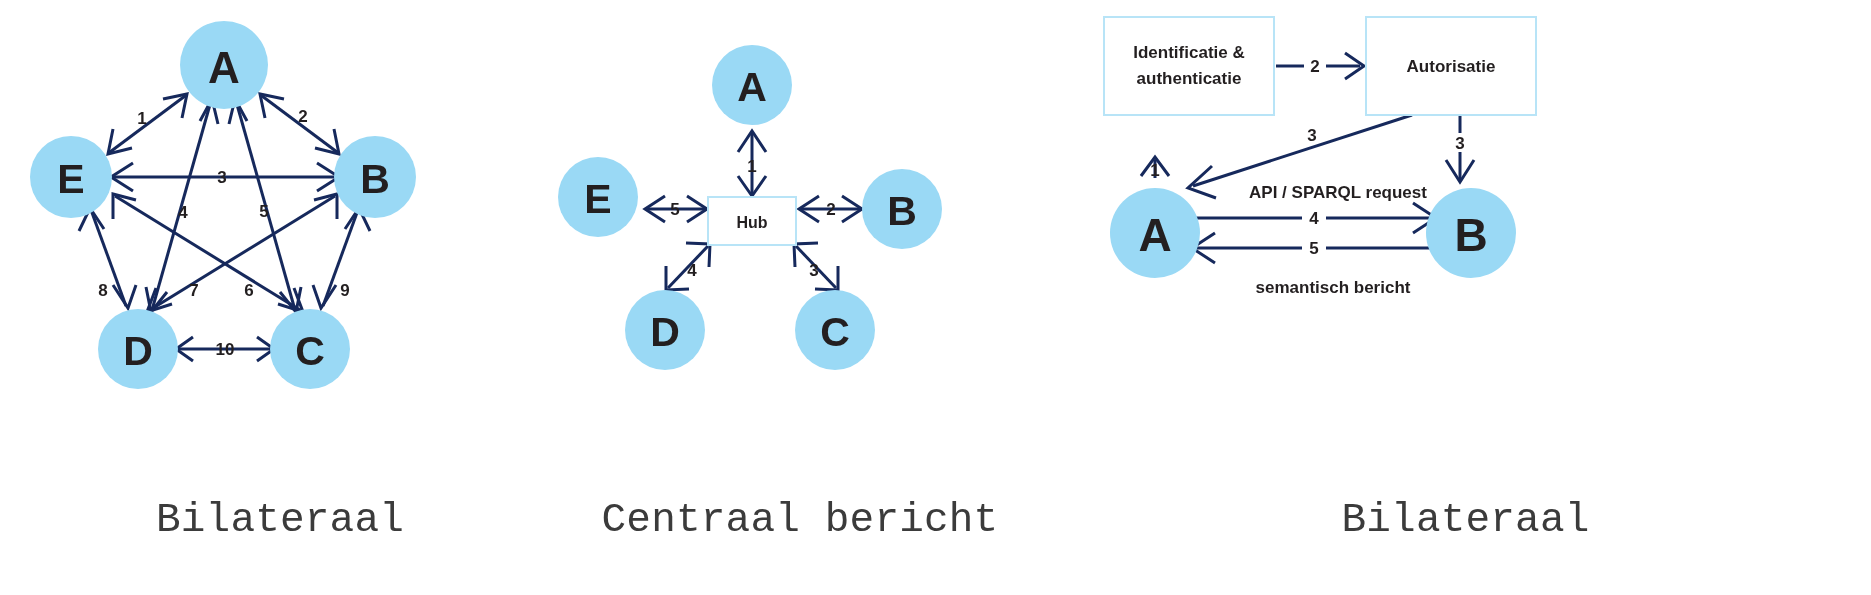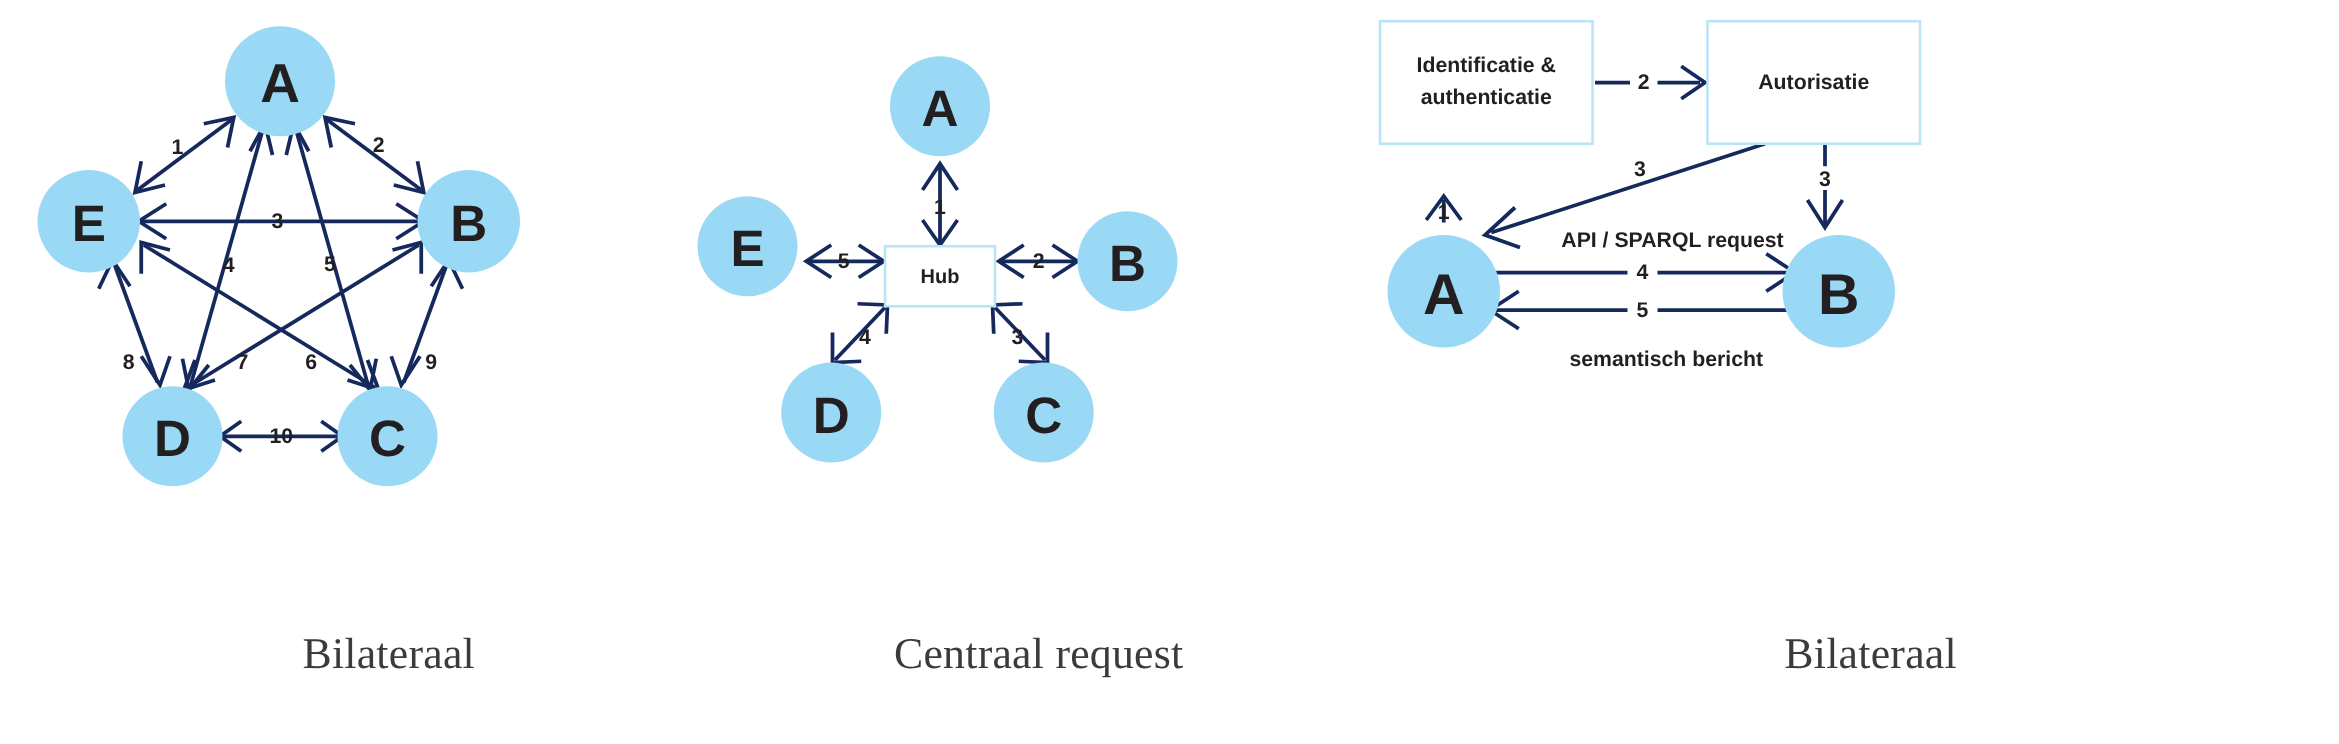--- a/index.html
+++ b/index.html
@@ -25,26 +25,25 @@
   }
   #panel-bilateraal { left: 0px;    width: 560px; }
   #panel-centraal   { left: 520px;  width: 560px; }
   #panel-federatief { left: 1060px; width: 811px; }
 
   .caption {
     position: absolute;
     bottom: 52px;
     width: 100%;
     text-align: center;
-    font-family: Liberation Serif, serif;
-    font-size: 35px;
+    font-family: Liberation Mono, monospace;
+    font-size: 41px;
     font-weight: 400;
     color: #3b3b3b;
     letter-spacing: 0.2px;
-    margin-left: 31px;
   }
   svg { display: block; }
   .node-circle { fill: #9ad9f5; }
   .node-label {
     font-family: "Liberation Sans", sans-serif;
     font-weight: bold;
     fill: #231f20;
     text-anchor: middle;
     dominant-baseline: central;
   }
@@ -262,21 +261,21 @@
       </g>
       <g>
         <circle class="node-circle" cx="145" cy="330" r="40"></circle>
         <text class="node-label" x="145" y="332" font-size="41">D</text>
       </g>
       <g>
         <circle class="node-circle" cx="78" cy="197" r="40"></circle>
         <text class="node-label" x="78" y="199" font-size="41">E</text>
       </g>
     </svg>
-    <div class="caption">Centraal request</div>
+    <div class="caption">Centraal bericht</div>
   </div>
 
   <div class="panel" id="panel-federatief">
     <svg width="811" height="430" viewBox="0 0 811 430">
 
       <g>
 
         <g>
           <line class="edge" x1="95" y1="160" x2="95" y2="178"></line>
           <line class="edge" x1="95" y1="196" x2="95" y2="228"></line>

